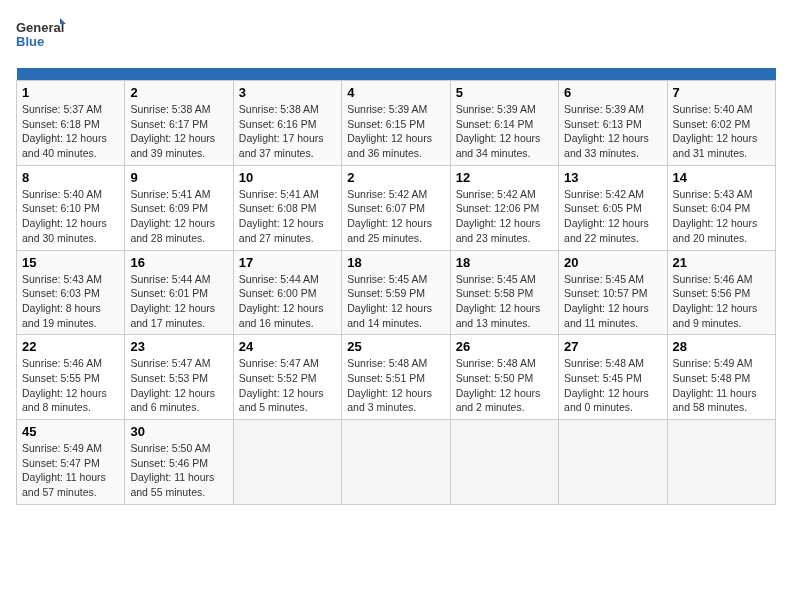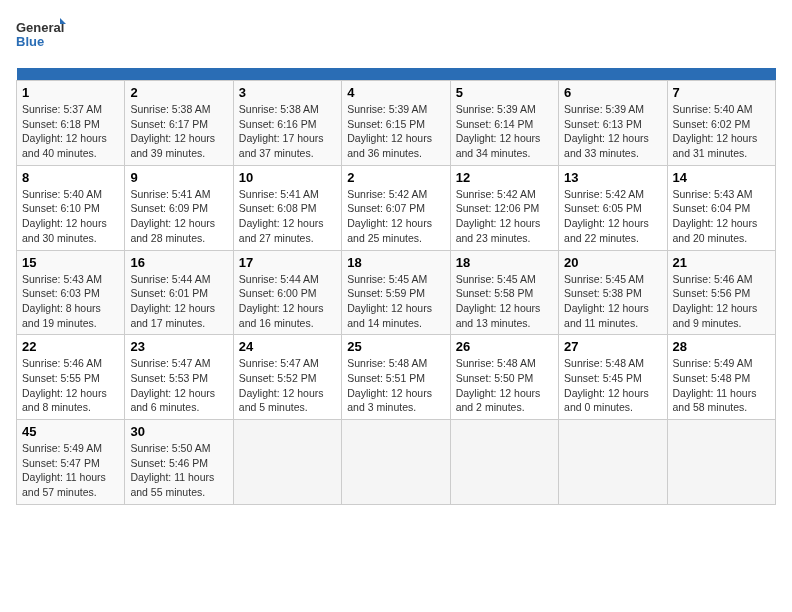--- a/index.html
+++ b/index.html
@@ -186,21 +186,21 @@
         <td><span class="day-num">18</span>
         <span class="day-detail">Sunrise: 5:45 AM</span><br>
         <span class="day-detail">Sunset: 5:59 PM</span><br>
         <span class="day-detail">Daylight: 12 hours and 14 minutes.</span></td>
         <td><span class="day-num">18</span>
         <span class="day-detail">Sunrise: 5:45 AM</span><br>
         <span class="day-detail">Sunset: 5:58 PM</span><br>
         <span class="day-detail">Daylight: 12 hours and 13 minutes.</span></td>
         <td><span class="day-num">20</span>
         <span class="day-detail">Sunrise: 5:45 AM</span><br>
-        <span class="day-detail">Sunset: 5:38 PM</span><br>
+        <span class="day-detail">Sunset: 10:57 PM</span><br>
         <span class="day-detail">Daylight: 12 hours and 11 minutes.</span></td>
         <td><span class="day-num">21</span>
         <span class="day-detail">Sunrise: 5:46 AM</span><br>
         <span class="day-detail">Sunset: 5:56 PM</span><br>
         <span class="day-detail">Daylight: 12 hours and 9 minutes.</span></td>
       </tr>
       <tr>
         <td><span class="day-num">22</span>
         <span class="day-detail">Sunrise: 5:46 AM</span><br>
         <span class="day-detail">Sunset: 5:55 PM</span><br>

